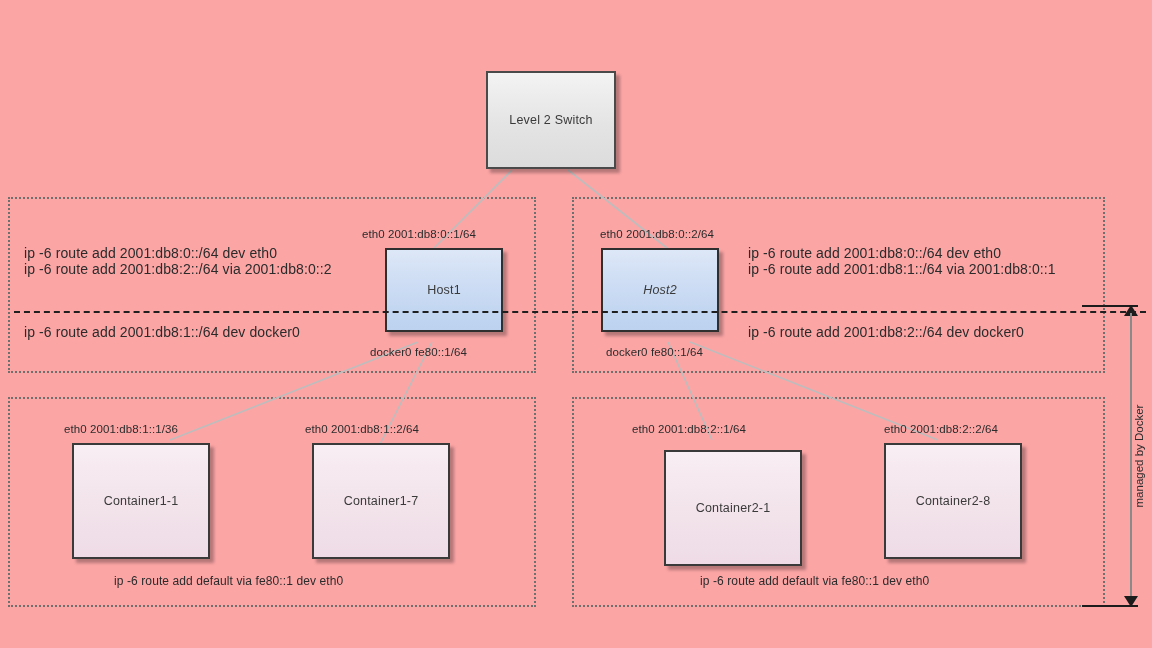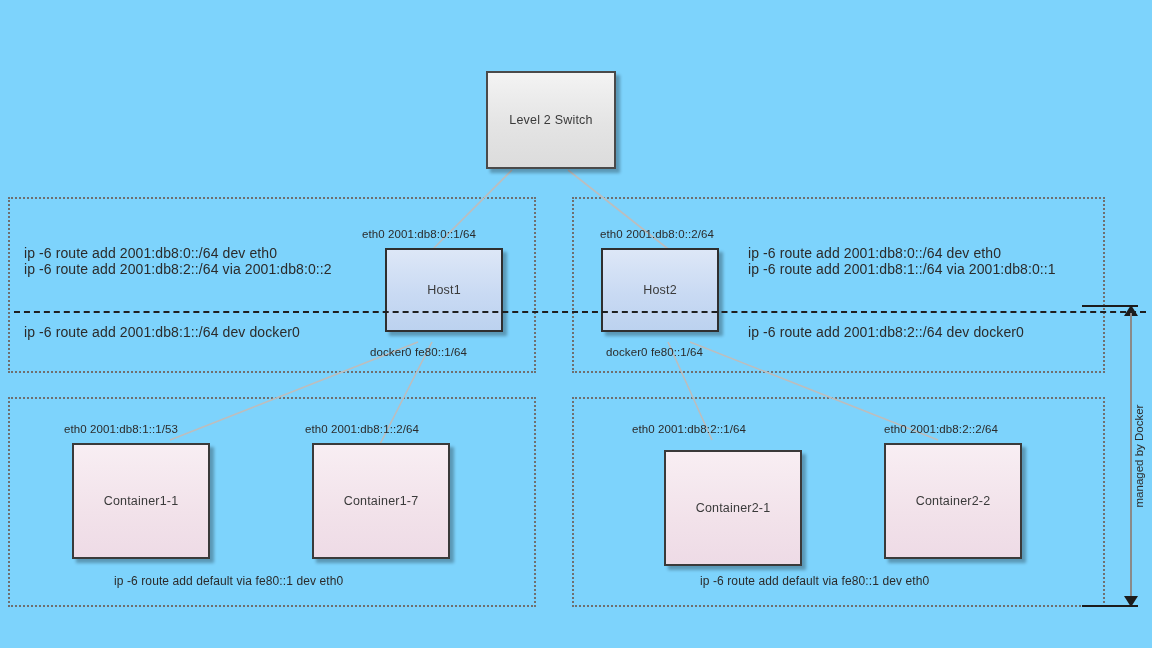--- a/index.html
+++ b/index.html
@@ -4,21 +4,21 @@
 <style>
   html, body {
     margin: 0;
     padding: 0;
     background: #ffffff;
   }
   #canvas {
     position: relative;
     width: 1152px;
     height: 648px;
-    background: #7dd3fc;
+    background: #fca5a5;
     font-family: "Liberation Sans", sans-serif;
     overflow: hidden;
   }
 
   
   .node {
     position: absolute;
     box-sizing: border-box;
     border: 2px solid #4d4d4d;
     display: flex;
@@ -166,51 +166,51 @@
   <div class="node host" style="left:385px; top:248px; width:118px; height:84px;">
     <span>Host1</span>
   </div>
   <div class="lbl" style="left:362px; top:228px;">eth0 2001:db8:0::1/64</div>
   <div class="lbl" style="left:370px; top:346px;">docker0 fe80::1/64</div>
 
   <div class="lbl cmd" style="left:24px; top:245px;">ip -6 route add 2001:db8:0::/64 dev eth0</div>
   <div class="lbl cmd" style="left:24px; top:261px;">ip -6 route add 2001:db8:2::/64 via  2001:db8:0::2</div>
   <div class="lbl cmd" style="left:24px; top:324px;text-align:right;">ip -6 route add 2001:db8:1::/64 dev docker0</div>
 
-  <div class="node host" style="left:601px; top:248px; width:118px; height:84px;">
+  <div class="node host" style="left:601px; top:248px; width:118px; height:84px;font-style:italic;">
     <span>Host2</span>
   </div>
   <div class="lbl" style="left:600px; top:228px;">eth0 2001:db8:0::2/64</div>
   <div class="lbl" style="left:606px; top:346px;">docker0 fe80::1/64</div>
 
   <div class="lbl cmd" style="left:748px; top:245px;">ip -6 route add 2001:db8:0::/64 dev eth0</div>
   <div class="lbl cmd" style="left:748px; top:261px;">ip -6 route add 2001:db8:1::/64 via  2001:db8:0::1</div>
   <div class="lbl cmd" style="left:748px; top:324px;">ip -6 route add 2001:db8:2::/64 dev docker0</div>
 
   <div class="hsep" style="left:14px; top:311px; width:1132px;"></div>
 
   <div class="node container" style="left:72px; top:443px; width:138px; height:116px;">
     <span>Container1-1</span>
   </div>
-  <div class="lbl" style="left:64px; top:423px;">eth0 2001:db8:1::1/53</div>
+  <div class="lbl" style="left:64px; top:423px;">eth0 2001:db8:1::1/36</div>
 
   <div class="node container" style="left:312px; top:443px; width:138px; height:116px;">
     <span>Container1-7</span>
   </div>
   <div class="lbl" style="left:305px; top:423px;">eth0 2001:db8:1::2/64</div>
 
   <div class="lbl caption" style="left:114px; top:574px;">ip -6 route add default via fe80::1 dev eth0</div>
 
   <div class="node container" style="left:664px; top:443px; width:138px; height:116px;margin-top:7px;">
     <span>Container2-1</span>
   </div>
   <div class="lbl" style="left:632px; top:423px;">eth0 2001:db8:2::1/64</div>
 
   <div class="node container" style="left:884px; top:443px; width:138px; height:116px;">
-    <span>Container2-2</span>
+    <span>Container2-8</span>
   </div>
   <div class="lbl" style="left:884px; top:423px;">eth0 2001:db8:2::2/64</div>
 
   <div class="lbl caption" style="left:700px; top:574px;">ip -6 route add default via fe80::1 dev eth0</div>
 
   <div class="vbracket" style="left:1124px; top:305px; height:302px; width:14px;">
     <div class="tick" style="top:0;"></div>
     <div class="head up"></div>
     <div class="shaft" style="top:8px; bottom:8px; height:286px;"></div>
     <div class="head down"></div>

